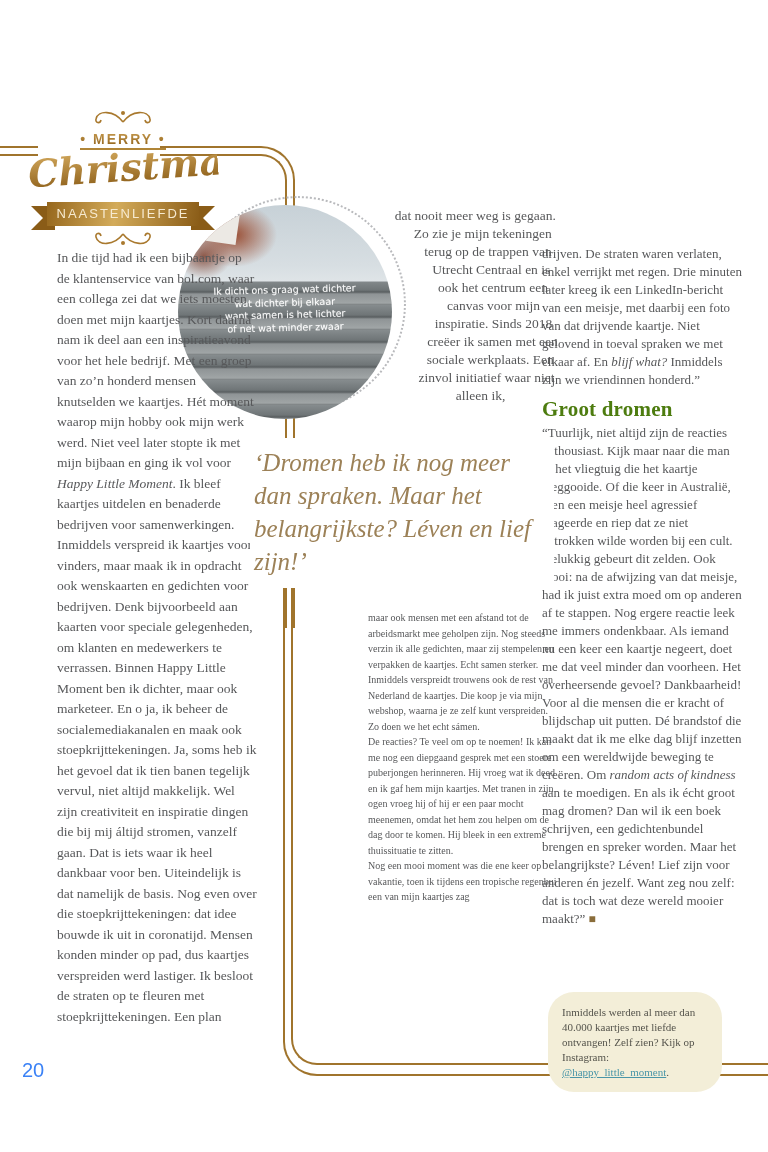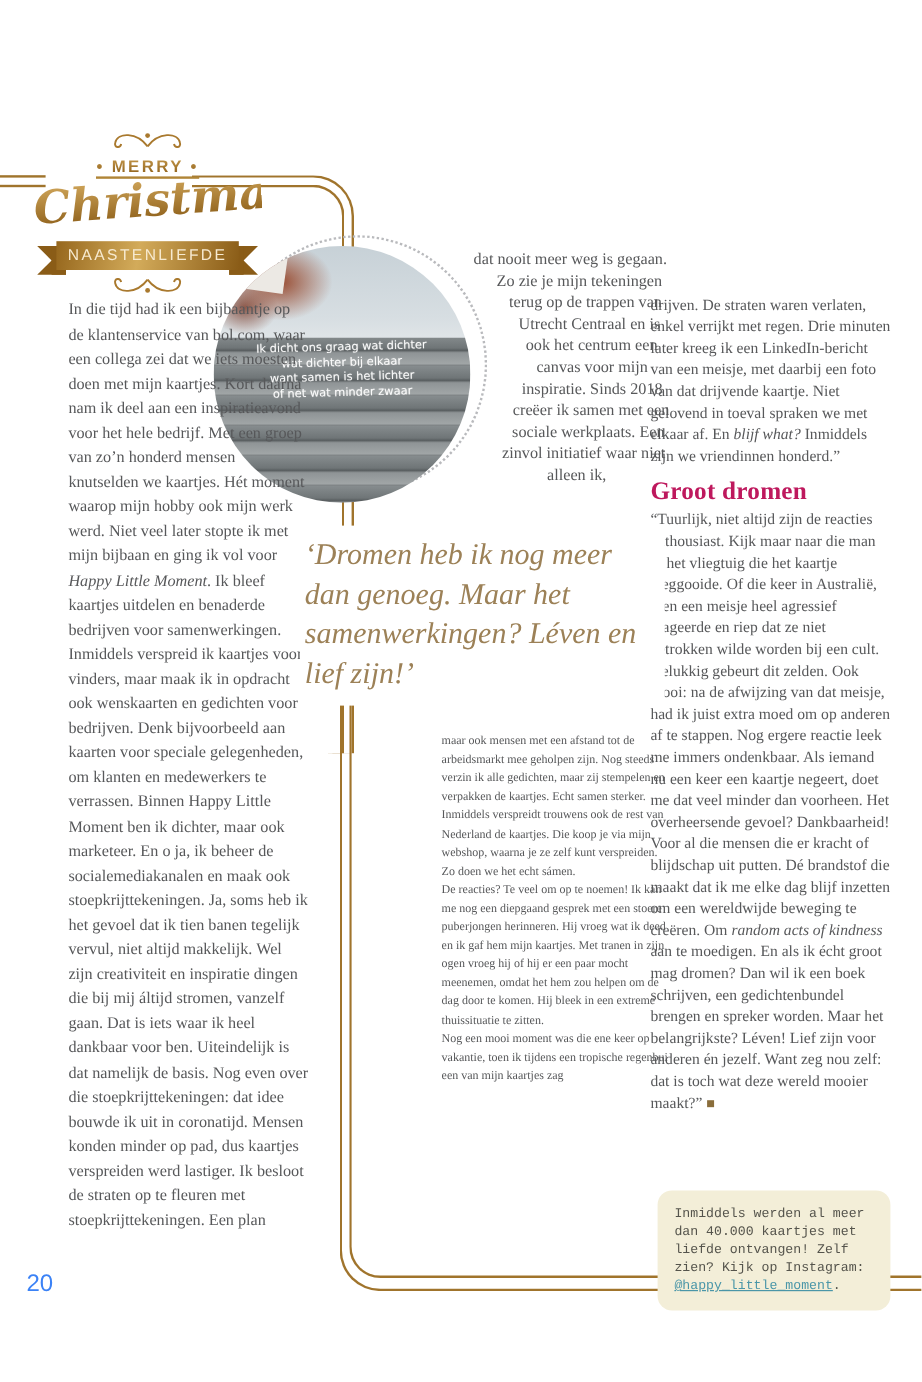--- a/index.html
+++ b/index.html
@@ -63,30 +63,30 @@
   .col2-top{position:absolute;left:365px;top:207px;width:195px;z-index:2;
       font-size:13.5px;line-height:18px;text-align:center;}
   .col2-top .circ-spacer{float:left;width:70px;height:238px;
       shape-outside:circle(122px at -60px 105px);}
   .quote{position:absolute;left:250px;top:438px;width:296px;z-index:3;background:#fff;
       padding:8px 4px 10px 4px;font-style:italic;font-size:25px;line-height:33px;color:#9c8157;}
   .col2-bottom{position:absolute;left:368px;top:610px;width:192px;z-index:2;
       font-size:10px;line-height:15.5px;white-space:pre-line;}
   .col3{position:absolute;left:542px;top:245px;width:200px;z-index:2;
       font-size:13px;line-height:18px;}
-  .col3 h2{margin:8px 0 3px;font-size:21px;line-height:24px;font-weight:700;color:#be185d;
+  .col3 h2{margin:8px 0 3px;font-size:21px;line-height:24px;font-weight:700;color:#4d7c0f;
       letter-spacing:.2px;}
   .col3 p,.col1 p,.col2-bottom p{margin:0;}
   em{font-style:italic;}
   .endmark{color:#8a6d3b;font-size:12px;}
 
   
-  .info-box{position:absolute;left:548px;top:992px;width:194px;z-index:2;background:#f3eed8;
-      border-radius:12px;padding:13px 6px 12px 14px;box-sizing:border-box;
-      font-family:Liberation Mono, monospace;font-size:11px;line-height:15px;color:#55544c;}
+  .info-box{position:absolute;left:548px;top:992px;width:174px;z-index:2;background:#f3eed8;
+      border-radius:26px;padding:13px 6px 12px 14px;box-sizing:border-box;
+      font-family:Liberation Serif, serif;font-size:11px;line-height:15px;color:#55544c;}
   .info-box a{color:#4a96a8;text-decoration:underline;cursor:pointer;}
 
   .page-number{position:absolute;left:22px;top:1059px;font-family:"Liberation Sans",sans-serif;
       font-size:20px;color:#3b82f6;z-index:2;}
 </style>
 </head>
 <body>
 
 <div class="page">
 
@@ -130,21 +130,21 @@
   <div class="col1 body-text">
     <div class="circ-spacer"></div>
     <p><span>In die tijd had ik een bijbaantje op de klantenservice van bol.com, waar een collega zei dat we iets moesten doen met mijn kaartjes. Kort daarna nam ik deel aan een inspiratieavond voor het hele bedrijf. Met een groep van zo’n honderd mensen knutselden we kaartjes. Hét moment waarop mijn hobby ook mijn werk werd. Niet veel later stopte ik met mijn bijbaan en ging ik vol voor </span><em>Happy Little Moment</em><span>. Ik bleef kaartjes uitdelen en benaderde bedrijven voor samenwerkingen. Inmiddels verspreid ik kaartjes voor vinders, maar maak ik in opdracht ook wenskaarten en gedichten voor bedrijven. Denk bijvoorbeeld aan kaarten voor speciale gelegenheden, om klanten en medewerkers te verrassen. Binnen Happy Little Moment ben ik dichter, maar ook marketeer. En o ja, ik beheer de socialemediakanalen en maak ook stoepkrijttekeningen. Ja, soms heb ik het gevoel dat ik tien banen tegelijk vervul, niet altijd makkelijk. Wel zijn creativiteit en inspiratie dingen die bij mij áltijd stromen, vanzelf gaan. Dat is iets waar ik heel dankbaar voor ben. Uiteindelijk is dat namelijk de basis. Nog even over die stoepkrijttekeningen: dat idee bouwde ik uit in coronatijd. Mensen konden minder op pad, dus kaartjes verspreiden werd lastiger. Ik besloot de straten op te fleuren met stoepkrijttekeningen. Een plan</span></p>
   </div>
 
   <div class="col2-top">
     <div class="circ-spacer"></div>
     <span>dat nooit meer weg is gegaan. Zo zie je mijn tekeningen terug op de trappen van Utrecht Centraal en is ook het centrum een canvas voor mijn inspiratie. Sinds 2018 creëer ik samen met een sociale werkplaats. Een zinvol initiatief waar niet alleen ik,</span>
   </div>
 
-  <div class="quote">‘Dromen heb ik nog meer dan genoeg. Maar het samenwerkingen? Léven en lief zijn!’</div>
+  <div class="quote">‘Dromen heb ik nog meer dan spraken. Maar het belangrijkste? Léven en lief zijn!’</div>
 
   <div class="col2-bottom">maar ook mensen met een afstand tot de arbeidsmarkt mee geholpen zijn. Nog steeds verzin ik alle gedichten, maar zij stempelen en verpakken de kaartjes. Echt samen sterker. Inmiddels verspreidt trouwens ook de rest van Nederland de kaartjes. Die koop je via mijn webshop, waarna je ze zelf kunt verspreiden. Zo doen we het echt sámen.
 De reacties? Te veel om op te noemen! Ik kan me nog een diepgaand gesprek met een stoere puberjongen herinneren. Hij vroeg wat ik deed en ik gaf hem mijn kaartjes. Met tranen in zijn ogen vroeg hij of hij er een paar mocht meenemen, omdat het hem zou helpen om de dag door te komen. Hij bleek in een extreme thuissituatie te zitten.
 Nog een mooi moment was die ene keer op vakantie, toen ik tijdens een tropische regenbui een van mijn kaartjes zag</div>
 
   <div class="col3">
     <p><span>drijven. De straten waren verlaten, enkel verrijkt met regen. Drie minuten later kreeg ik een LinkedIn-bericht van een meisje, met daarbij een foto van dat drijvende kaartje. Niet gelovend in toeval spraken we met elkaar af. En </span><em>blijf what?</em><span> Inmiddels zijn we vriendinnen honderd.”</span></p>
     <h2>Groot dromen</h2>
     <p><span>“Tuurlijk, niet altijd zijn de reacties enthousiast. Kijk maar naar die man in het vliegtuig die het kaartje weggooide. Of die keer in Australië, toen een meisje heel agressief reageerde en riep dat ze niet betrokken wilde worden bij een cult. Gelukkig gebeurt dit zelden. Ook mooi: na de afwijzing van dat meisje, had ik juist extra moed om op anderen af te stappen. Nog ergere reactie leek me immers ondenkbaar. Als iemand nu een keer een kaartje negeert, doet me dat veel minder dan voorheen. Het overheersende gevoel? Dankbaarheid! Voor al die mensen die er kracht of blijdschap uit putten. Dé brandstof die maakt dat ik me elke dag blijf inzetten om een wereldwijde beweging te creëren. Om </span><em>random acts of kindness</em><span> aan te moedigen. En als ik écht groot mag dromen? Dan wil ik een boek schrijven, een gedichtenbundel brengen en spreker worden. Maar het belangrijkste? Léven! Lief zijn voor anderen én jezelf. Want zeg nou zelf: dat is toch wat deze wereld mooier maakt?” </span><span class="endmark">■</span></p>
   </div>

